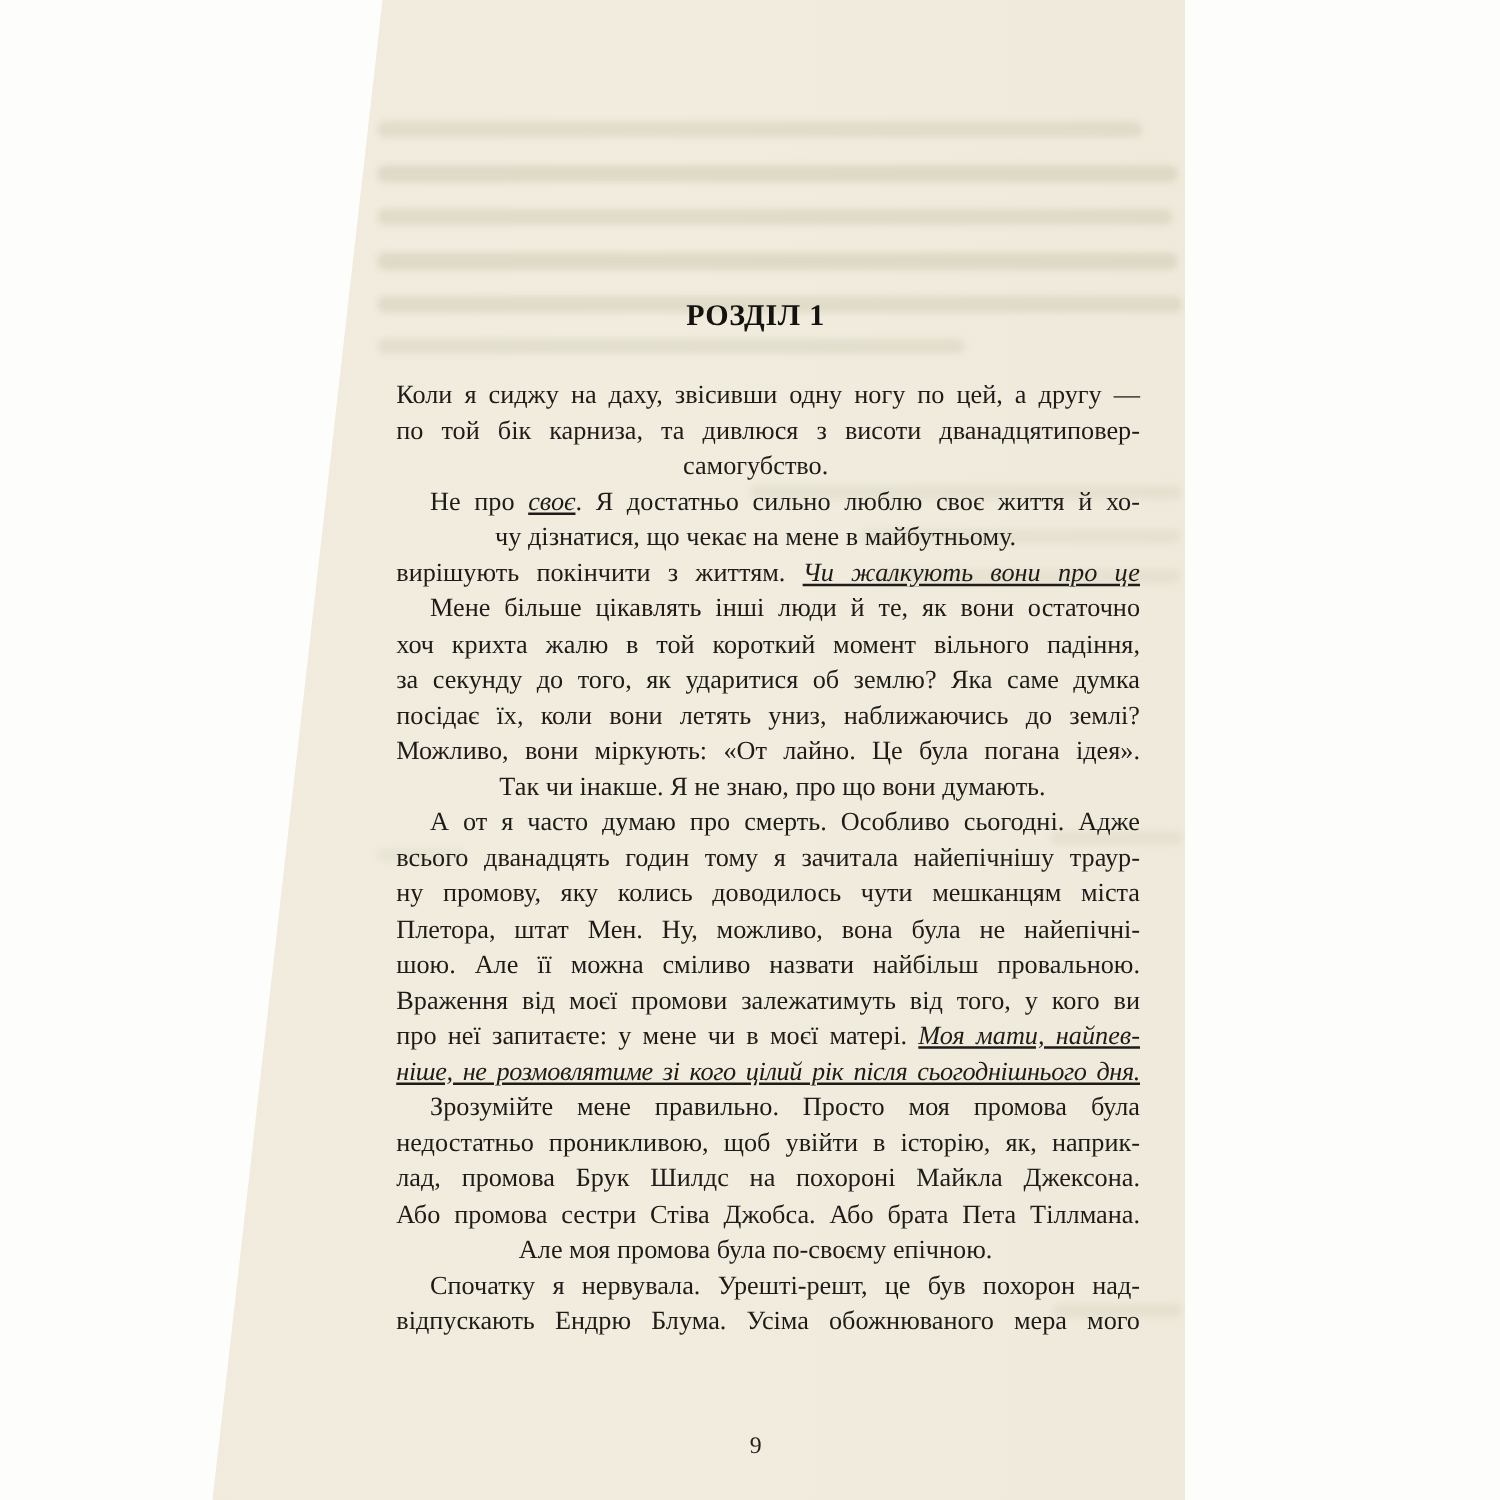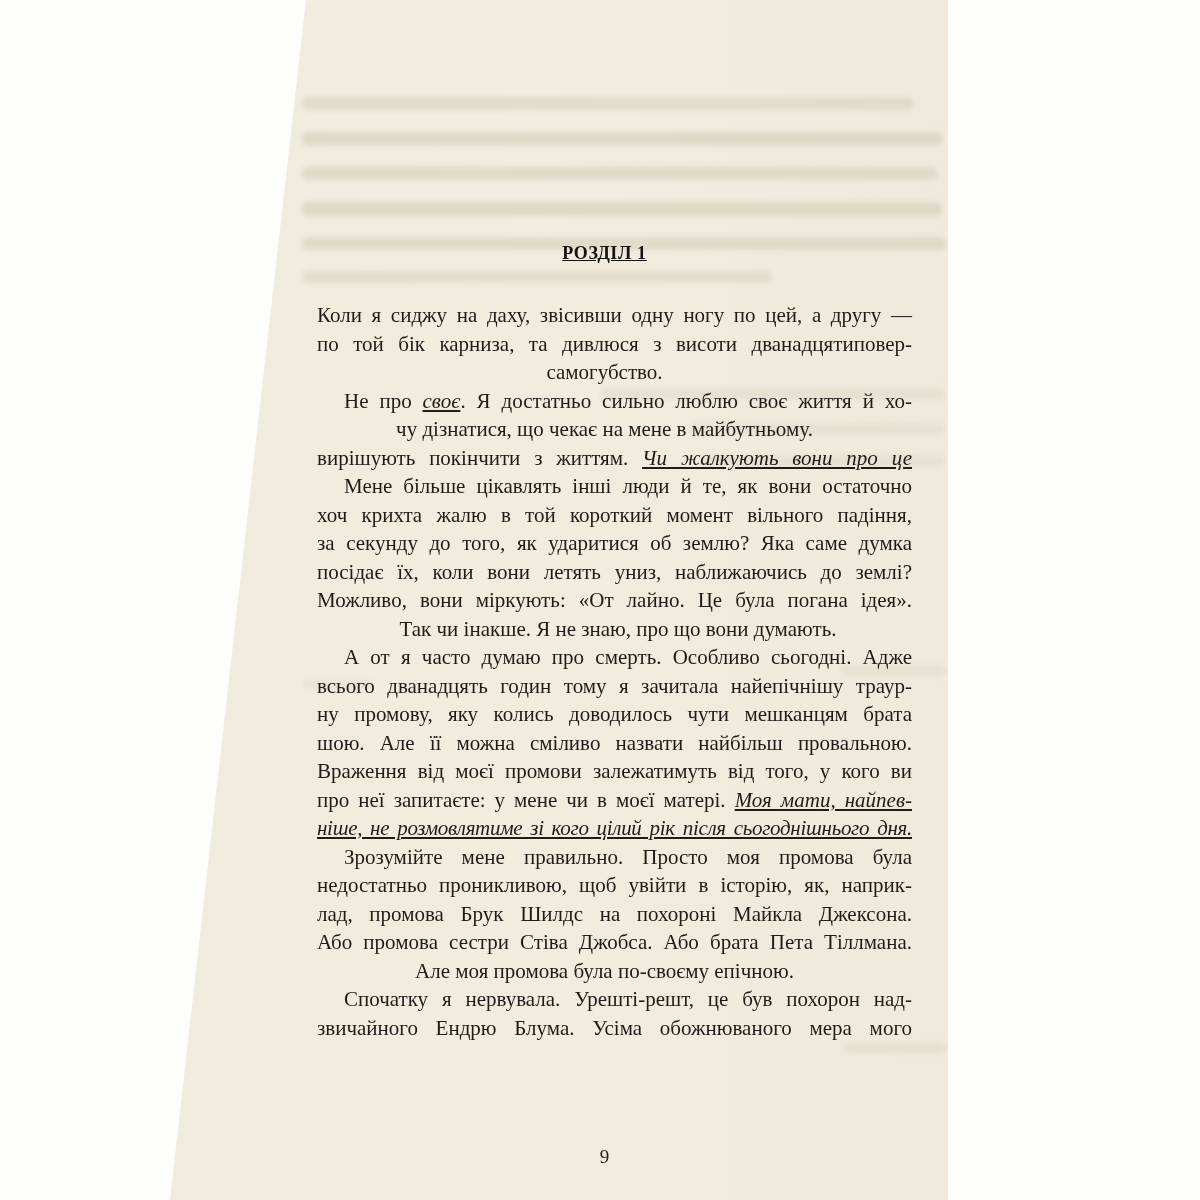--- a/index.html
+++ b/index.html
@@ -42,26 +42,25 @@
     top: 0;
     width: 615px;
     color: #1e1b18;
   }
   .chapter-heading {
     position: absolute;
     top: 238px;
     left: 0;
     width: 615px;
     text-align: center;
-    font-size: 18px;
+    font-size: 24px;
     font-weight: bold;
     letter-spacing: 0.6px;
     color: #15130f;
     line-height: 30px;
-    text-decoration: underline;
   }
   .body-text {
     position: absolute;
     top: 301px;
     left: 0;
     width: 615px;
     font-size: 21px;
   }
   .line {
     line-height: 28.5px;
@@ -131,34 +130,35 @@
             <div class="line just"><span>за секунду до того, як ударитися об землю? Яка саме думка</span></div>
             <div class="line just"><span>посідає їх, коли вони летять униз, наближаючись до землі?</span></div>
             <div class="line just"><span>Можливо, вони міркують: «От лайно. Це була погана ідея».</span></div>
           </div>
           <div>
             <div class="line indent"><span>Так чи інакше. Я не знаю, про що вони думають.</span></div>
           </div>
           <div>
             <div class="line just indent"><span>А от я часто думаю про смерть. Особливо сьогодні. Адже</span></div>
             <div class="line just"><span>всього дванадцять годин тому я зачитала найепічнішу траур-</span></div>
-            <div class="line just"><span>ну промову, яку колись доводилось чути мешканцям брата</span></div>
+            <div class="line just"><span>ну промову, яку колись доводилось чути мешканцям міста</span></div>
+            <div class="line just"><span>Плетора, штат Мен. Ну, можливо, вона була не найепічні-</span></div>
             <div class="line just"><span>шою. Але її можна сміливо назвати найбільш провальною.</span></div>
             <div class="line just"><span>Враження від моєї промови залежатимуть від того, у кого ви</span></div>
             <div class="line just"><span>про неї запитаєте: у мене чи в моєї матері. </span><span class="it">Моя мати, найпев-</span></div>
             <div class="line just tight"><span class="it">ніше, не розмовлятиме зі кого цілий рік після сьогоднішнього дня.</span></div>
           </div>
           <div>
             <div class="line just indent"><span>Зрозумійте мене правильно. Просто моя промова була</span></div>
             <div class="line just"><span>недостатньо проникливою, щоб увійти в історію, як, наприк-</span></div>
             <div class="line just"><span>лад, промова Брук Шилдс на похороні Майкла Джексона.</span></div>
             <div class="line just"><span>Або промова сестри Стіва Джобса. Або брата Пета Тіллмана.</span></div>
             <div class="line"><span>Але моя промова була по-своєму епічною.</span></div>
           </div>
           <div>
             <div class="line just indent"><span>Спочатку я нервувала. Урешті-решт, це був похорон над-</span></div>
-            <div class="line just"><span>звичайного Ендрю Блума. Усіма обожнюваного мера мого</span></div>
+            <div class="line just"><span>відпускають Ендрю Блума. Усіма обожнюваного мера мого</span></div>
           </div>
         </div>
       <div class="page-number">9</div>
     </div>
   </div>
 </div>
 
 </body></html>

